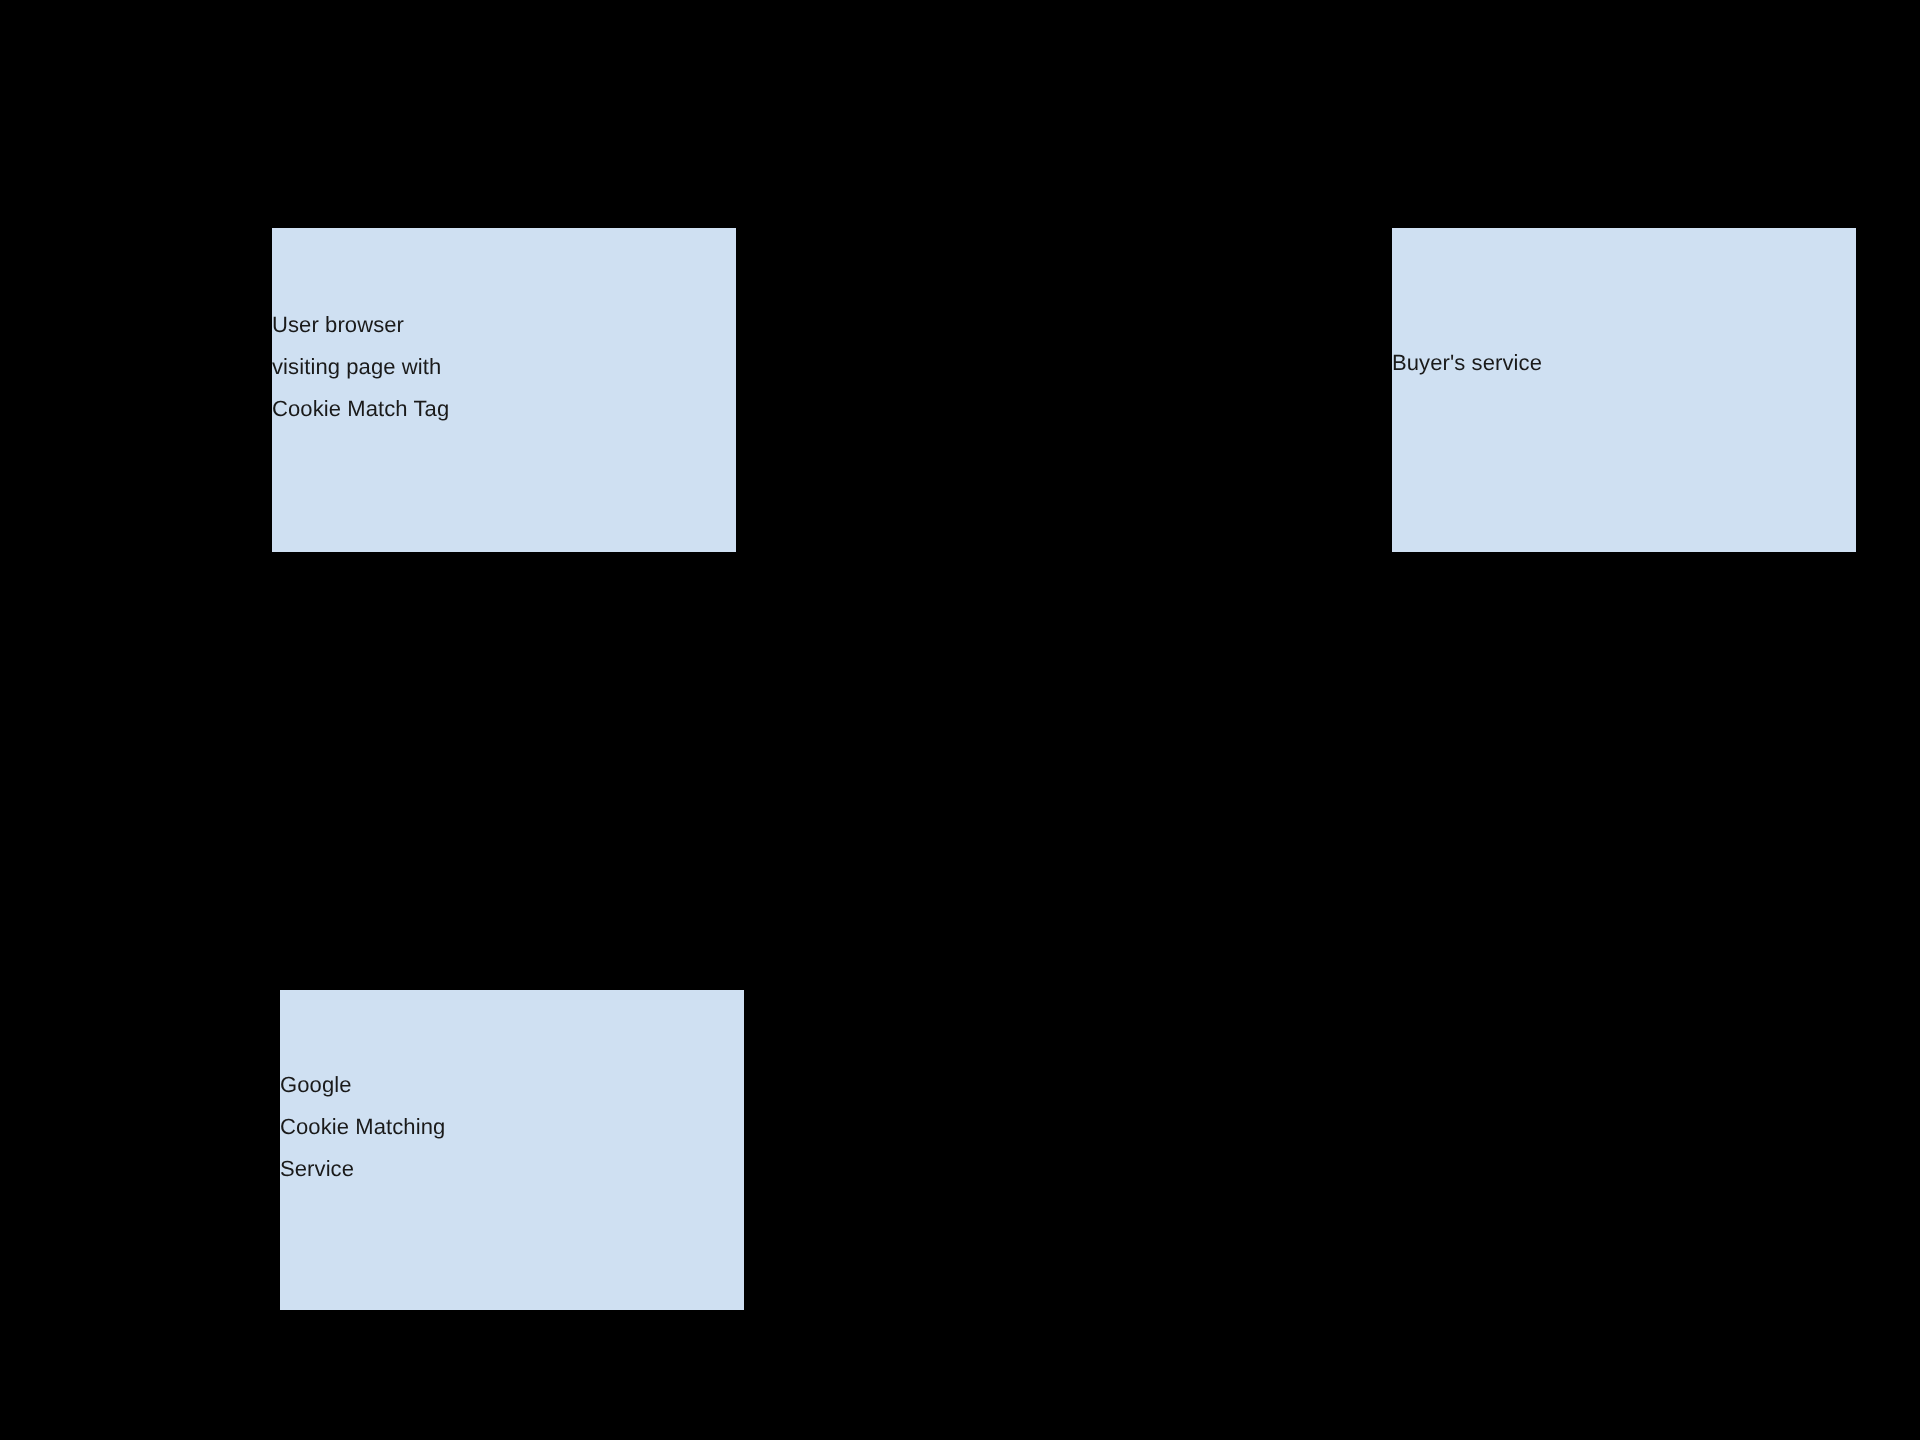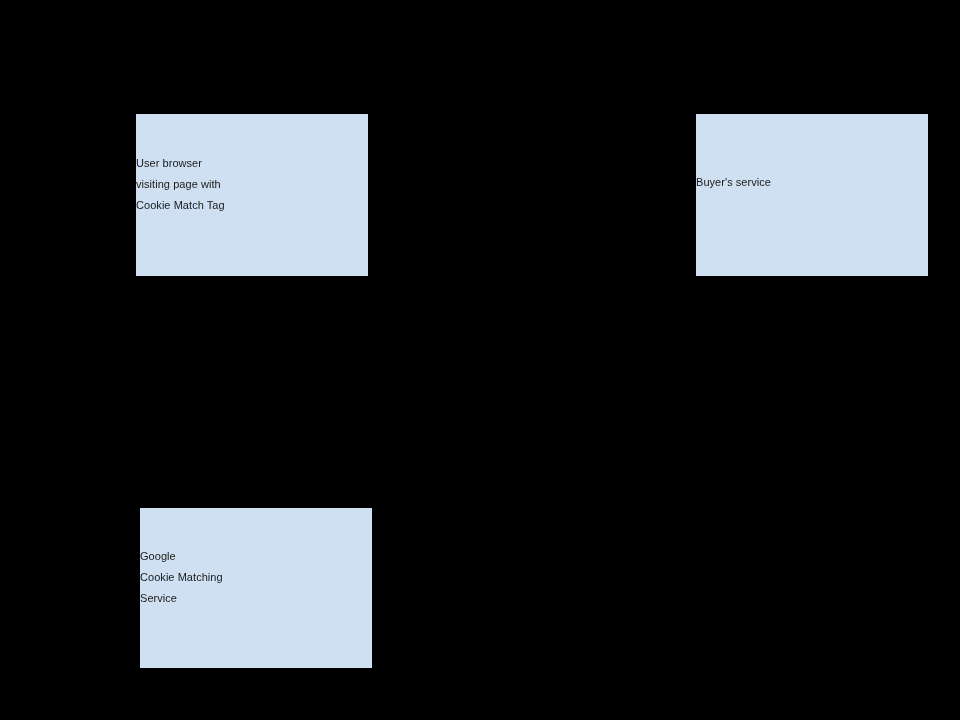--- a/index.html
+++ b/index.html
@@ -51,21 +51,21 @@
     left: 696px;
     top: 114px;
     width: 232px;
     height: 162px;
     background: #cfe0f2;
     padding-bottom: 26px;
   }
   
   #node-google-cookie-matching {
     left: 140px;
-    top: 508px;
+    top: 495px;
     width: 232px;
     height: 160px;
     background: #cfe0f2;
     padding-bottom: 22px;
   }
 </style>
 </head>
 <body>
 
 <div id="canvas">

